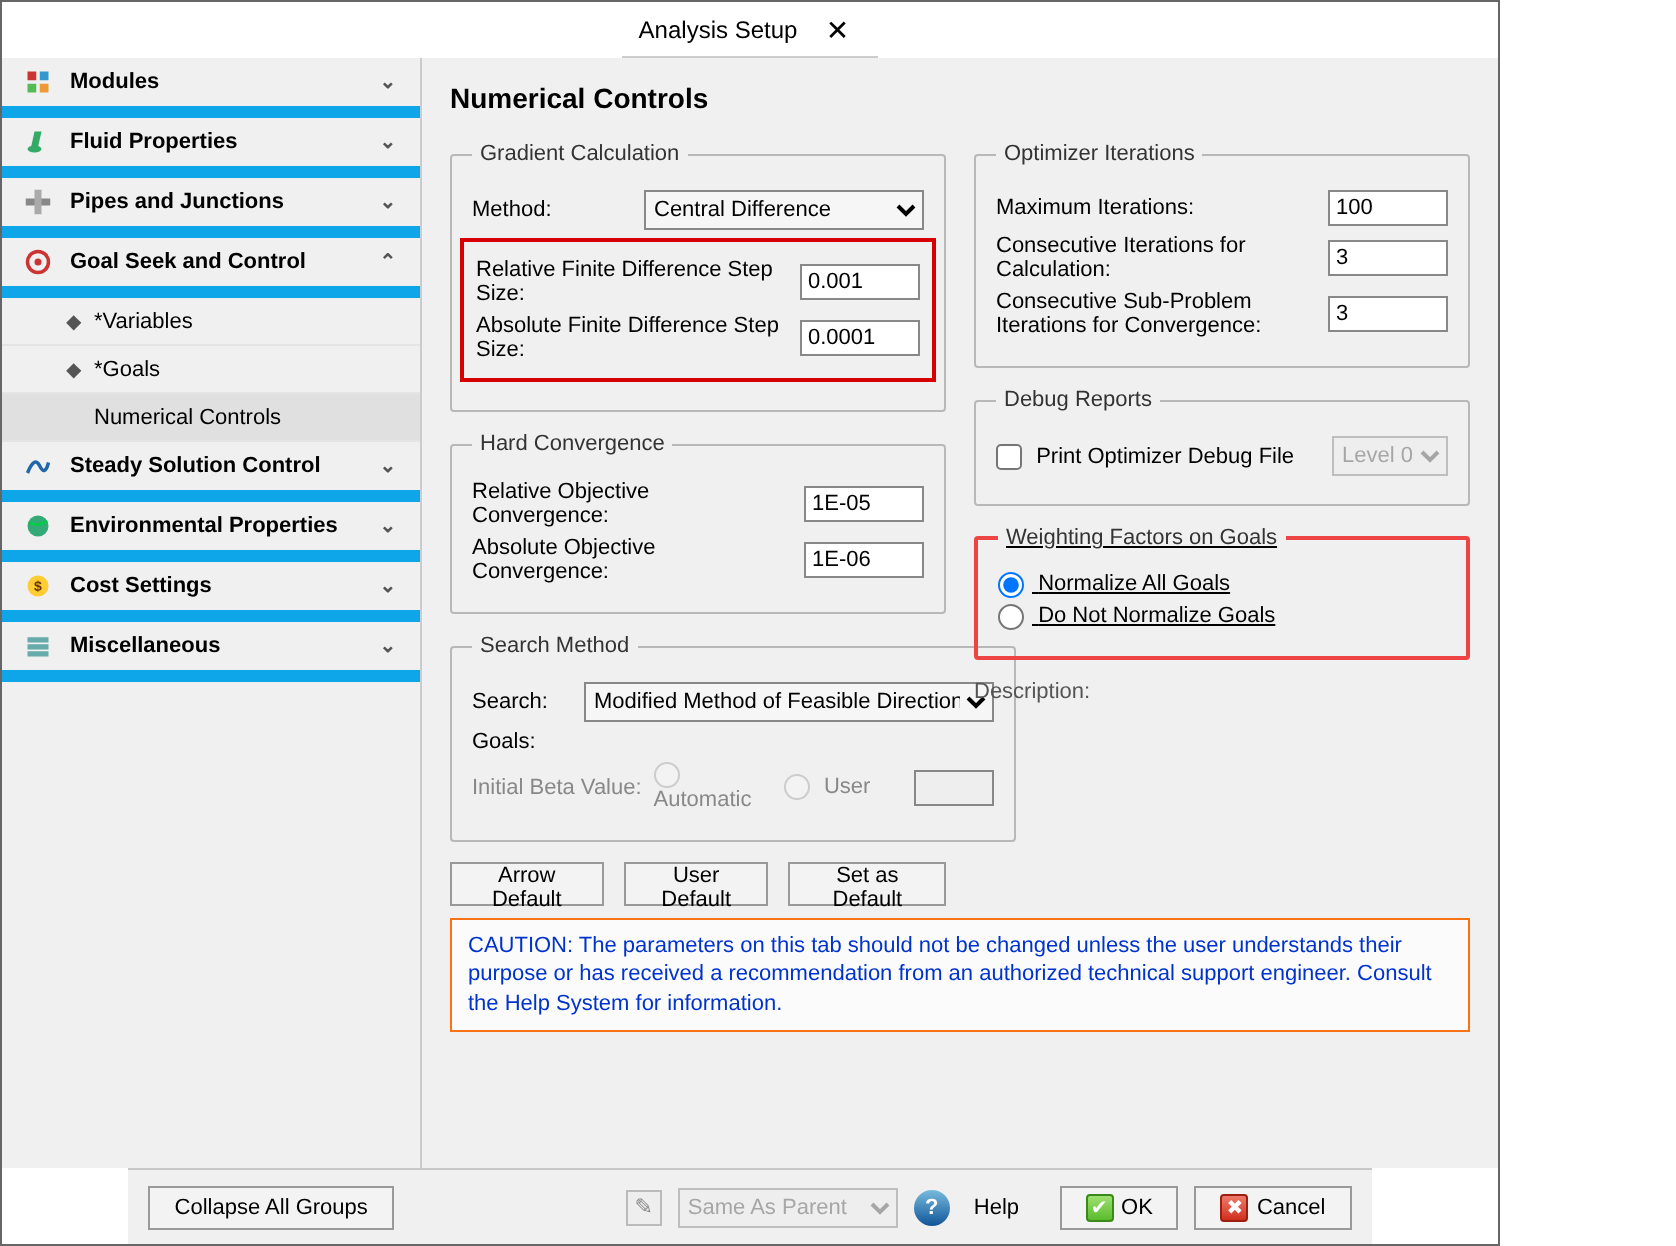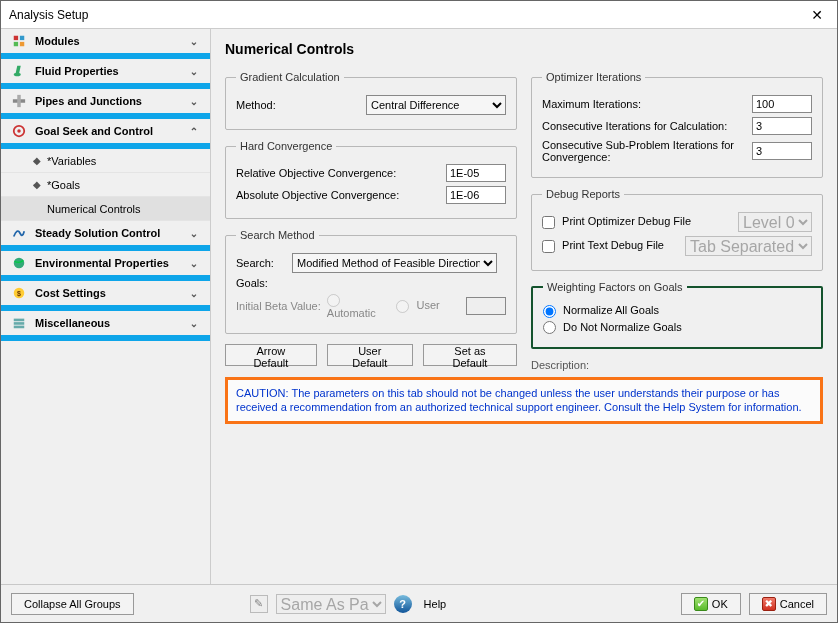--- a/index.html
+++ b/index.html
@@ -4,26 +4,27 @@
 <style>
   * { box-sizing: border-box; }
   body {
     margin: 0;
     font-family: "Segoe UI", Tahoma, sans-serif;
     font-size: 11px;
     background: #fff;
     color: #000;
   }
   .window {
-    width: 838px;
+    width: 750px;
     height: 623px;
     border: 1px solid #666;
     display: flex;
     flex-direction: column;
     position: relative;
+    align-items: center;
   }
   .titlebar {
     height: 28px;
     display: flex;
     align-items: center;
     padding: 0 8px;
     background: #fff;
     border-bottom: 1px solid #ccc;
     font-size: 12px;
   }
@@ -143,36 +144,37 @@
     font-size: 11px;
     border: 1px solid #888;
     background: #f6f6f6;
   }
   .highlight-red {
     border: 2px solid #d60000;
     padding: 4px 6px;
     margin: 4px -6px;
   }
   fieldset.highlight-fieldset {
-    border: 2px solid #14532d;
+    border: 2px solid #ef4444;
+    text-decoration: underline;
   }
   .method-select { width: 140px; }
   .search-select { width: 205px; }
   .vrow { margin: 3px 0; }
   .disabled { color: #888; }
   .btnrow { margin-top: 6px; display: flex; gap: 10px; }
   .btnrow button, .footer button {
     height: 22px;
     font-size: 11px;
     border: 1px solid #999;
     background: #f3f3f3;
     padding: 0 12px;
   }
   .caution-box {
-    border: 3px solid #f97316;
+    border: 1px solid #f97316;
     background: #fbfbfb;
     padding: 6px 8px;
     color: #0033cc;
     font-size: 11px;
     line-height: 1.3;
     margin-top: 6px;
   }
   .desc-label { color: #555; margin-top: 8px; }
   
   .footer {
@@ -196,21 +198,21 @@
   .ok-check {
     width:14px;height:14px;display:inline-flex;align-items:center;justify-content:center;
     background:linear-gradient(#9fe070,#5abb2c);border:1px solid #3a8a1a;border-radius:2px;color:#fff;font-size:10px;margin-right:4px;
   }
   .cancel-x {
     width:14px;height:14px;display:inline-flex;align-items:center;justify-content:center;
     background:linear-gradient(#f07a6a,#d03020);border:1px solid #9a2010;border-radius:2px;color:#fff;font-size:10px;margin-right:4px;
   }
   .footer button { display:inline-flex; align-items:center; }
   .small-select {
-    height: 20px; font-size: 16px; border:1px solid #aaa; background:#eee; color:#888;
+    height: 20px; font-size: 11px; border:1px solid #aaa; background:#eee; color:#888;
   }
   input[type=checkbox], input[type=radio] { margin: 0 4px 0 0; vertical-align: middle; }
 </style>
 </head>
 <body>
 
 <div class="window">
 
   <div class="titlebar">
     <span>Analysis Setup</span>
@@ -331,20 +333,30 @@
         <div class="cols">
 
           <div class="col">
             <fieldset>
               <legend>Gradient Calculation</legend>
               <div class="row">
                 <label>Method:</label>
                 <select class="method-select">
                   <option>Central Difference</option>
                 </select>
+              </div>
+              <div class="highlight-red">
+                <div class="row">
+                  <label>Relative Finite Difference Step Size:</label>
+                  <input type="text" value="0.001" style="">
+                </div>
+                <div class="row">
+                  <label>Absolute Finite Difference Step Size:</label>
+                  <input type="text" value="0.0001" style="">
+                </div>
               </div>
             </fieldset>
 
             <fieldset>
               <legend>Hard Convergence</legend>
               <div class="row">
                 <label>Relative Objective Convergence:</label>
                 <input type="text" value="1E-05" style="">
               </div>
               <div class="row">
@@ -395,24 +407,20 @@
                 <label>Consecutive Sub-Problem Iterations for Convergence:</label>
                 <input type="text" value="3" style="">
               </div>
             </fieldset>
 
             <fieldset>
               <legend>Debug Reports</legend>
               <div class="row">
                 <label style="flex:1"><input type="checkbox" style=""> <span>Print Optimizer Debug File</span></label>
                 <select class="small-select" disabled=""><option>Level 0</option></select>
-              </div>
-              <div class="row">
-                <label style="flex:1"><input type="checkbox" style=""> <span>Print Text Debug File</span></label>
-                <select class="small-select" disabled=""><option>Tab Separated</option></select>
               </div>
             </fieldset>
 
             <fieldset class="highlight-fieldset">
               <legend>Weighting Factors on Goals</legend>
               <div class="vrow"><label><input type="radio" name="wf" checked="" style=""> <span>Normalize All Goals</span></label></div>
               <div class="vrow"><label><input type="radio" name="wf" style=""> <span>Do Not Normalize Goals</span></label></div>
             </fieldset>
 
             <div class="desc-label">Description:</div>

